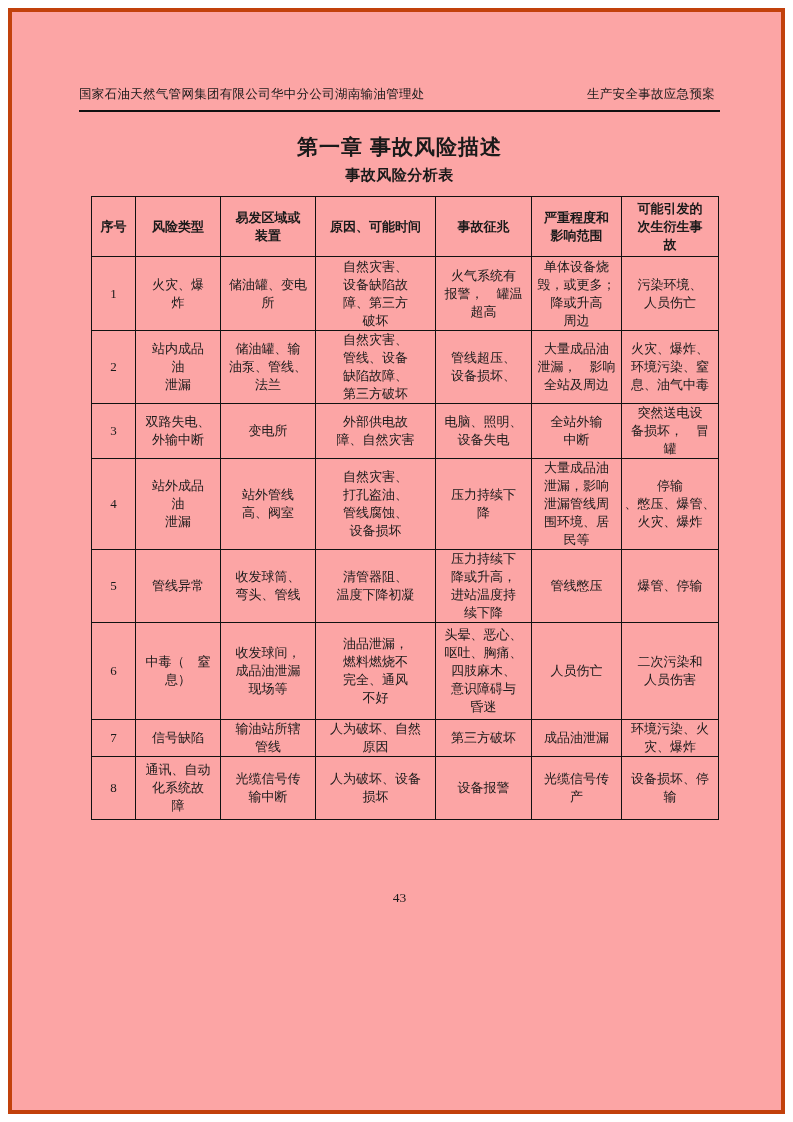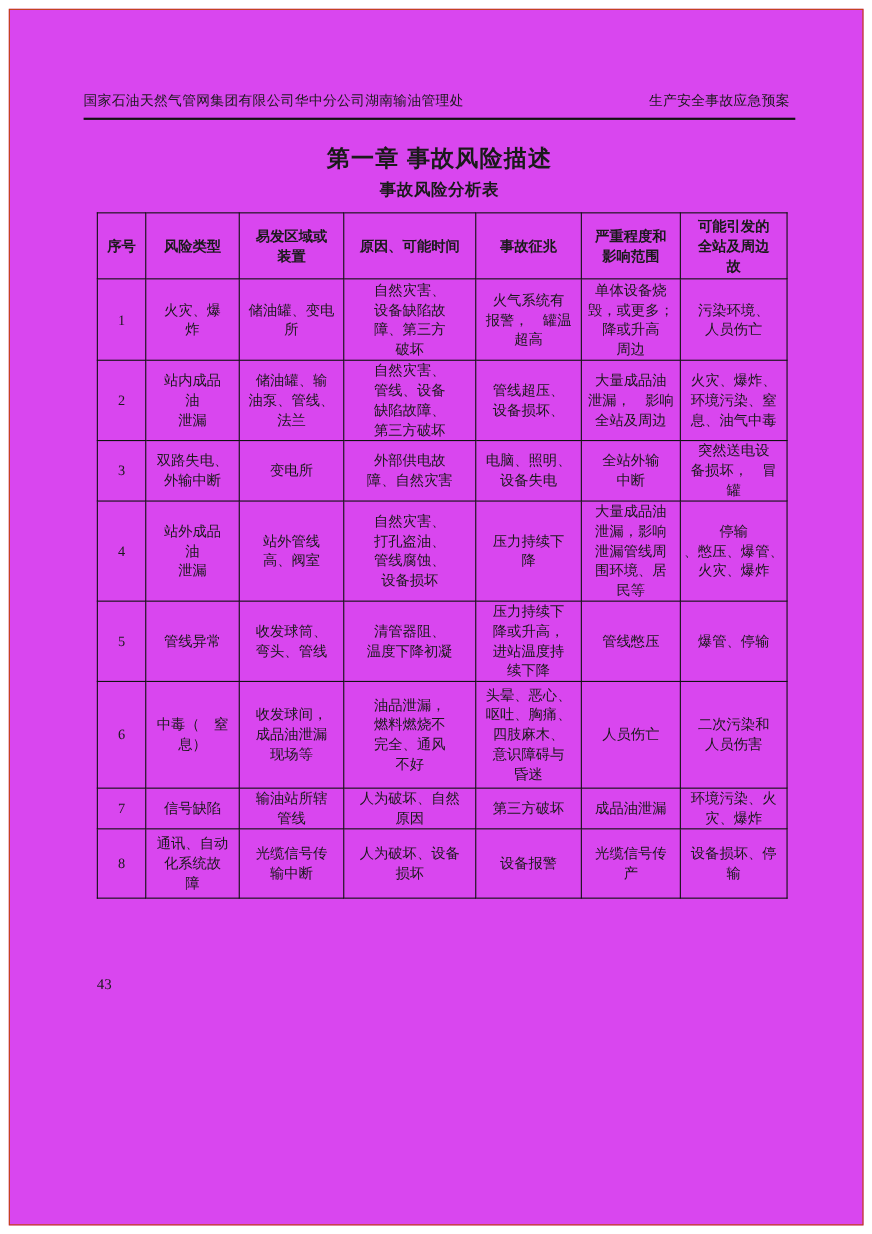--- a/index.html
+++ b/index.html
@@ -1,18 +1,18 @@
 <!DOCTYPE html>
 <html><head>
 <meta charset="utf-8">
 <style>
   html,body{margin:0;padding:0;background:#fff;}
   body{width:793px;height:1122px;position:relative;overflow:hidden;
        font-family:"Liberation Serif","DejaVu Serif",serif;color:#1a1a1a;}
-  .page{position:absolute;inset:8px;border:1px solid #c2410c;background:#d946ef;box-sizing:border-box;}
+  .page{position:absolute;inset:8px;border:4px solid #c2410c;background:#fca5a5;box-sizing:border-box;}
   .content{padding:74px 73px 0 79px;box-sizing:border-box;}
 
   .doc-header{display:flex;justify-content:space-between;align-items:flex-end;
               border-bottom:2px solid #111;padding:0 5px 7px 0;margin:0 -12px 0 -12px;}
   .doc-header span{font-size:12.5px;letter-spacing:.3px;white-space:nowrap;}
 
   .chapter-title{text-align:center;font-family:"Liberation Sans","DejaVu Sans",sans-serif;
                  font-weight:bold;font-size:21px;margin-top:21px;letter-spacing:1px;}
 
   .intro{margin-top:14px;font-size:15.8px;line-height:35px;text-align:justify;
@@ -22,21 +22,21 @@
                  font-weight:bold;font-size:15px;margin-top:5px;letter-spacing:.5px;}
 
   table.risk{border-collapse:collapse;table-layout:fixed;width:627px;margin-top:11px;
              border:1.5px solid #111;}
   table.risk th,table.risk td{border:1px solid #111;text-align:center;vertical-align:middle;
              white-space:pre-line;padding:0 1px;overflow:hidden;}
   table.risk th{font-family:"Liberation Sans","DejaVu Sans",sans-serif;font-weight:bold;
              font-size:13px;line-height:18px;}
   table.risk td{font-size:13px;line-height:18px;}
 
-  .footer{margin-top:70px;font-size:13.5px;}
+  .footer{margin-top:70px;text-align:center;font-size:13.5px;}
 </style>
 </head>
 <body>
 
 <div class="page">
   <div class="content">
 
     <div class="doc-header">
       <span>国家石油天然气管网集团有限公司华中分公司湖南输油管理处</span>
       <span>生产安全事故应急预案</span>
@@ -61,21 +61,21 @@
           <tr style="height:60px">
         <th>序号</th>
         <th>风险类型</th>
         <th>易发区域或
 装置</th>
         <th>原因、可能时间</th>
         <th>事故征兆</th>
         <th>严重程度和
 影响范围</th>
         <th>可能引发的
-全站及周边
+次生衍生事
 故</th>
       </tr>
       <tr style="height:74px">
         <td>1</td>
         <td>火灾、爆
 炸</td>
         <td>储油罐、变电
 所</td>
         <td>自然灾害、
 设备缺陷故

